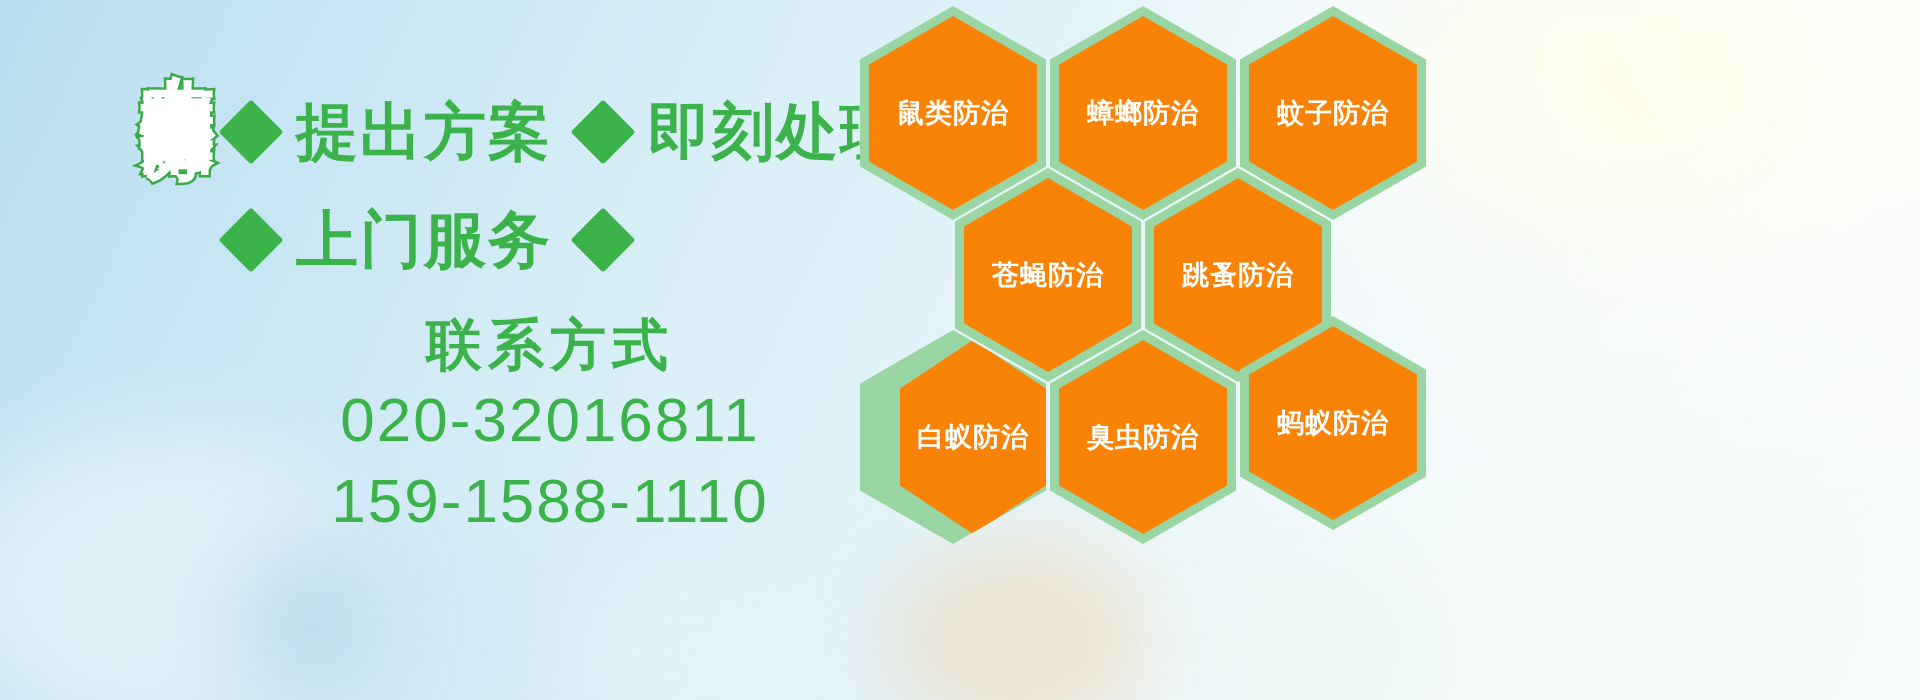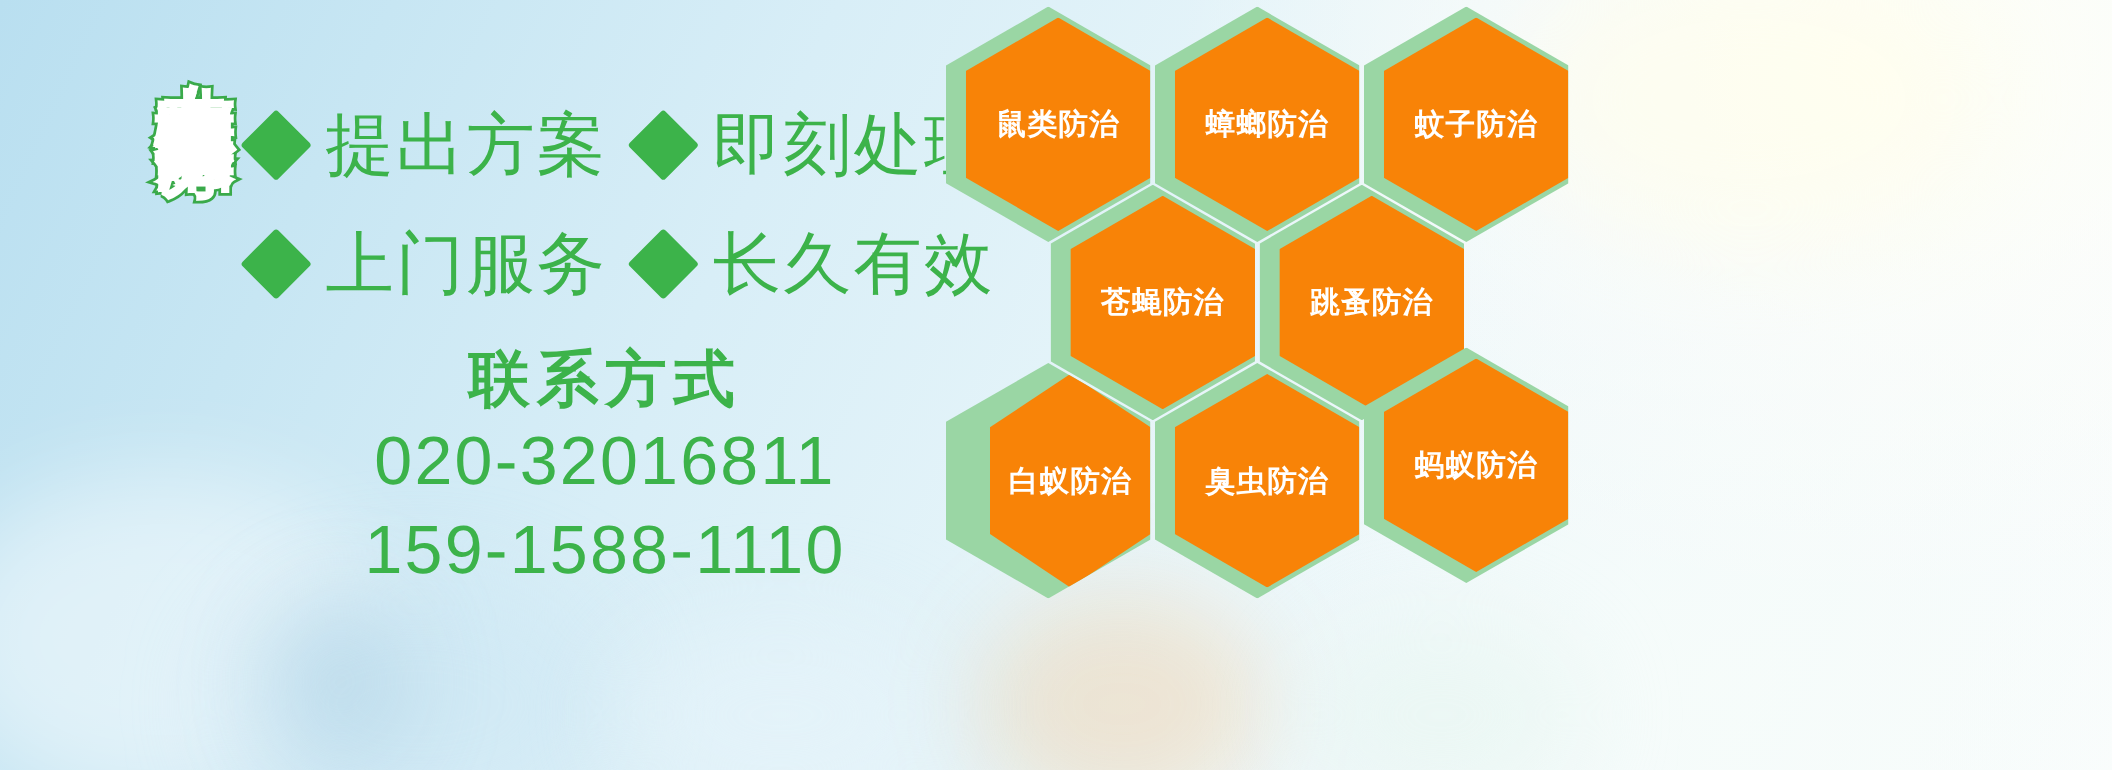--- a/index.html
+++ b/index.html
@@ -37,21 +37,21 @@
 
   
   #slogan { position:absolute; left:228px; top:78px; width:650px; }
   .slogan-row { display:flex; align-items:center; height:108px; }
   .diamond {
     width:46px; height:46px; background:#3cb34a;
     transform:rotate(45deg); flex:0 0 auto;
     border-radius:3px;
   }
   .slogan-text {
-    font-size:62px; font-weight:normal; color:#3cb34a;
+    font-size:62px; font-weight:bold; color:#3cb34a;
     letter-spacing:2px; margin-left:22px; margin-right:28px;
     white-space:nowrap;
   }
 
   
   #contact { position:absolute; left:240px; top:310px; width:620px; text-align:center; }
   #contact-title {
     font-size:56px; font-weight:bold; color:#3cb34a;
     letter-spacing:6px; line-height:1.25;
   }
@@ -60,21 +60,21 @@
     line-height:1.30; white-space:nowrap;
   }
 
   
   #hex-grid { position:absolute; left:860px; top:0px; width:600px; height:580px; }
   .hex {
     position:absolute;
     width:186px; height:214px;
     clip-path:polygon(50% 0%, 100% 25%, 100% 75%, 50% 100%, 0% 75%, 0% 25%);
     background:#9ad6a4;
-    display:flex; align-items:center; justify-content:flex-end;
+    display:flex; align-items:center; justify-content:center;
   }
   .hex-inner {
     width:168px; height:194px;
     clip-path:polygon(50% 0%, 100% 25%, 100% 75%, 50% 100%, 0% 75%, 0% 25%);
     background:#f88307;
     display:flex; align-items:center; justify-content:center;
   }
   .hex-label {
     color:#ffffff; font-size:27px; font-weight:bold;
     letter-spacing:1px; white-space:nowrap; text-align:center;
@@ -105,21 +105,20 @@
   <div class="slogan-row">
     <span class="diamond"></span>
     <span class="slogan-text">提出方案</span>
     <span class="diamond"></span>
     <span class="slogan-text">即刻处理</span>
   </div>
   <div class="slogan-row">
     <span class="diamond"></span>
     <span class="slogan-text">上门服务</span>
     <span class="diamond"></span>
-    <span class="slogan-text">长久有效</span>
   </div>
 </div>
 
 <div id="contact">
   <div id="contact-title">联系方式</div>
   <div class="phone">020-32016811</div>
   <div class="phone">159-1588-1110</div>
 </div>
 
 <div id="hex-grid">

